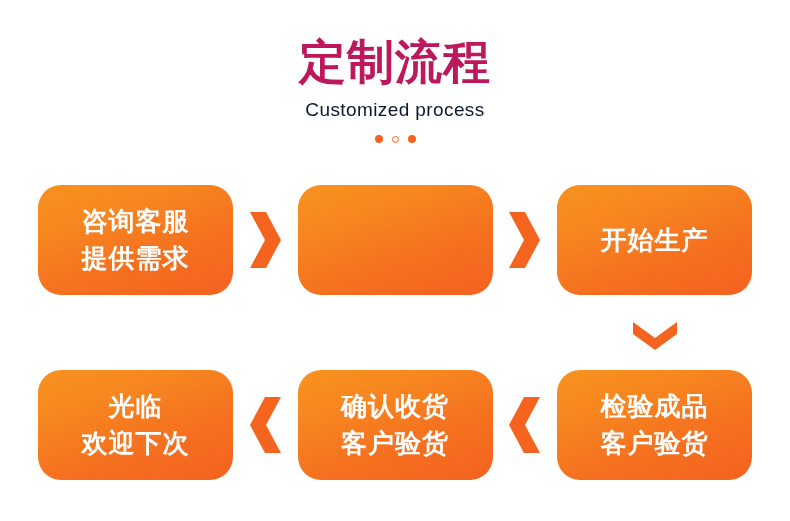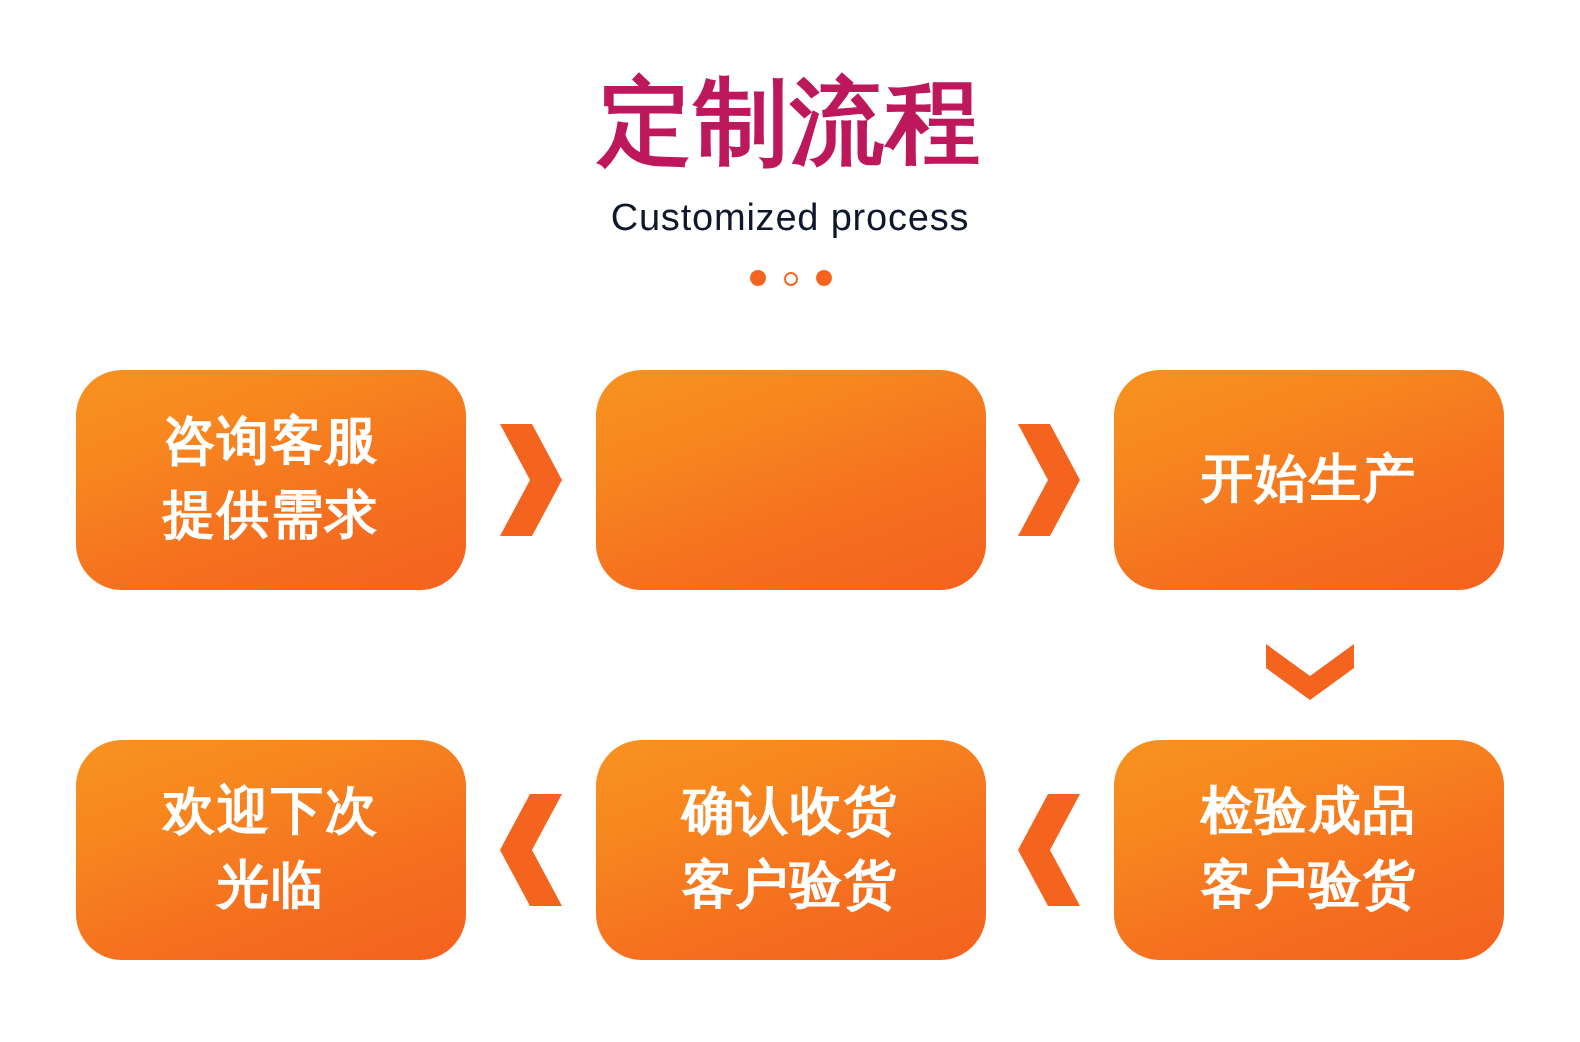--- a/index.html
+++ b/index.html
@@ -174,22 +174,22 @@
 
   <div class="down-arrow-wrap">
     <svg class="chev" width="44" height="28" viewBox="0 0 44 28">
       <polygon points="0,0 0,12 22,28 44,12 44,0 22,16" fill="#f4641f"></polygon>
     </svg>
   </div>
 
   <div class="row row-bottom">
 
     <div class="step-box">
+      <span class="step-line">光临</span>
       <span class="step-line">欢迎下次</span>
-      <span class="step-line">光临</span>
     </div>
 
     <div class="arrow-gap">
       <svg class="chev" width="31" height="56" viewBox="0 0 31 56">
         <polygon points="31,0 15,0 0,28 15,56 31,56 16,28" fill="#f4641f"></polygon>
       </svg>
     </div>
 
     <div class="step-box">
       <span class="step-line">确认收货</span>

